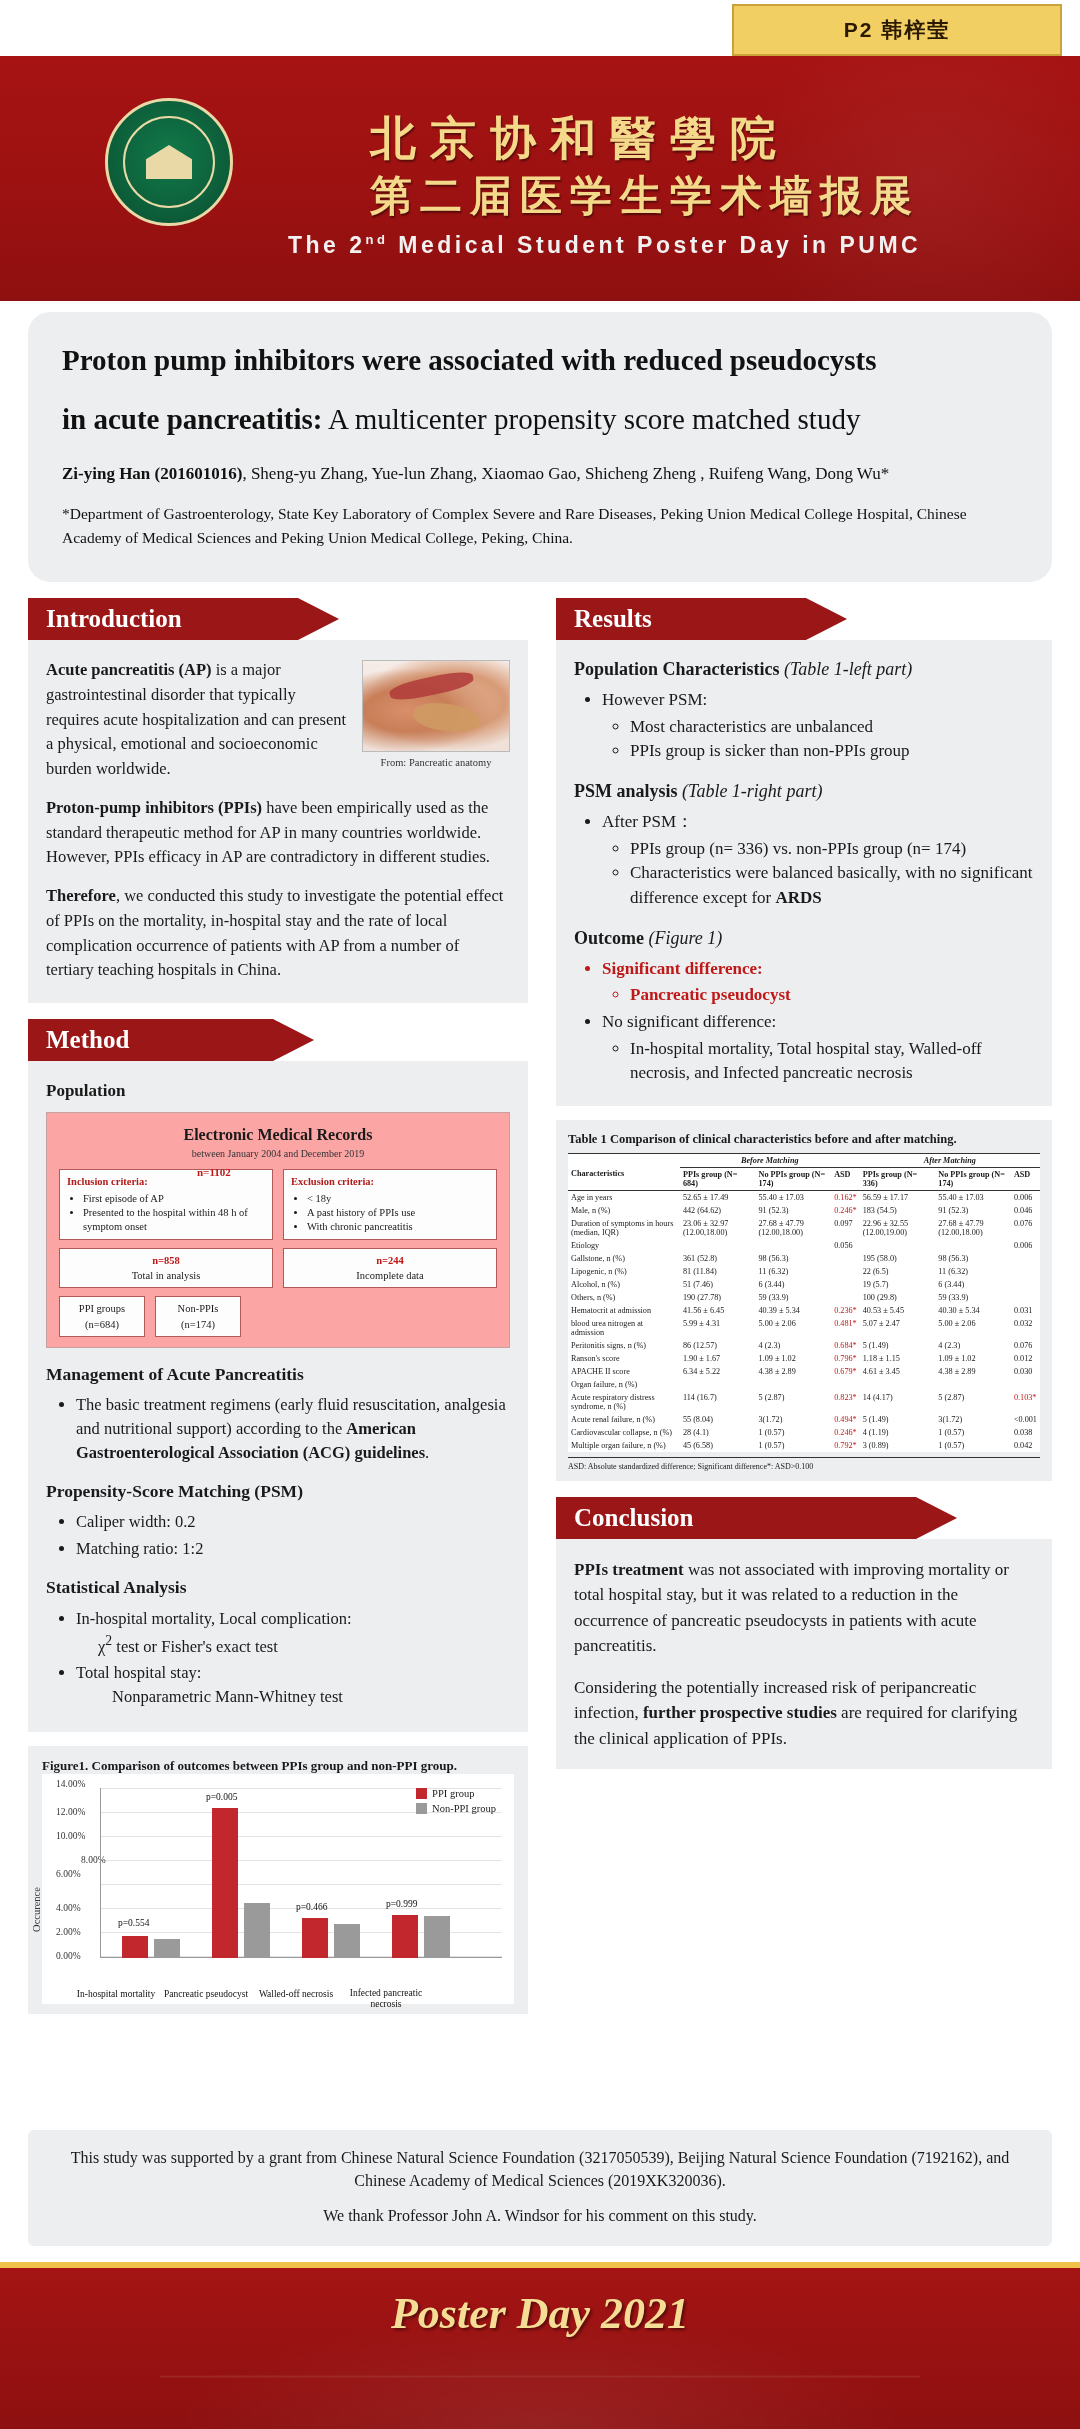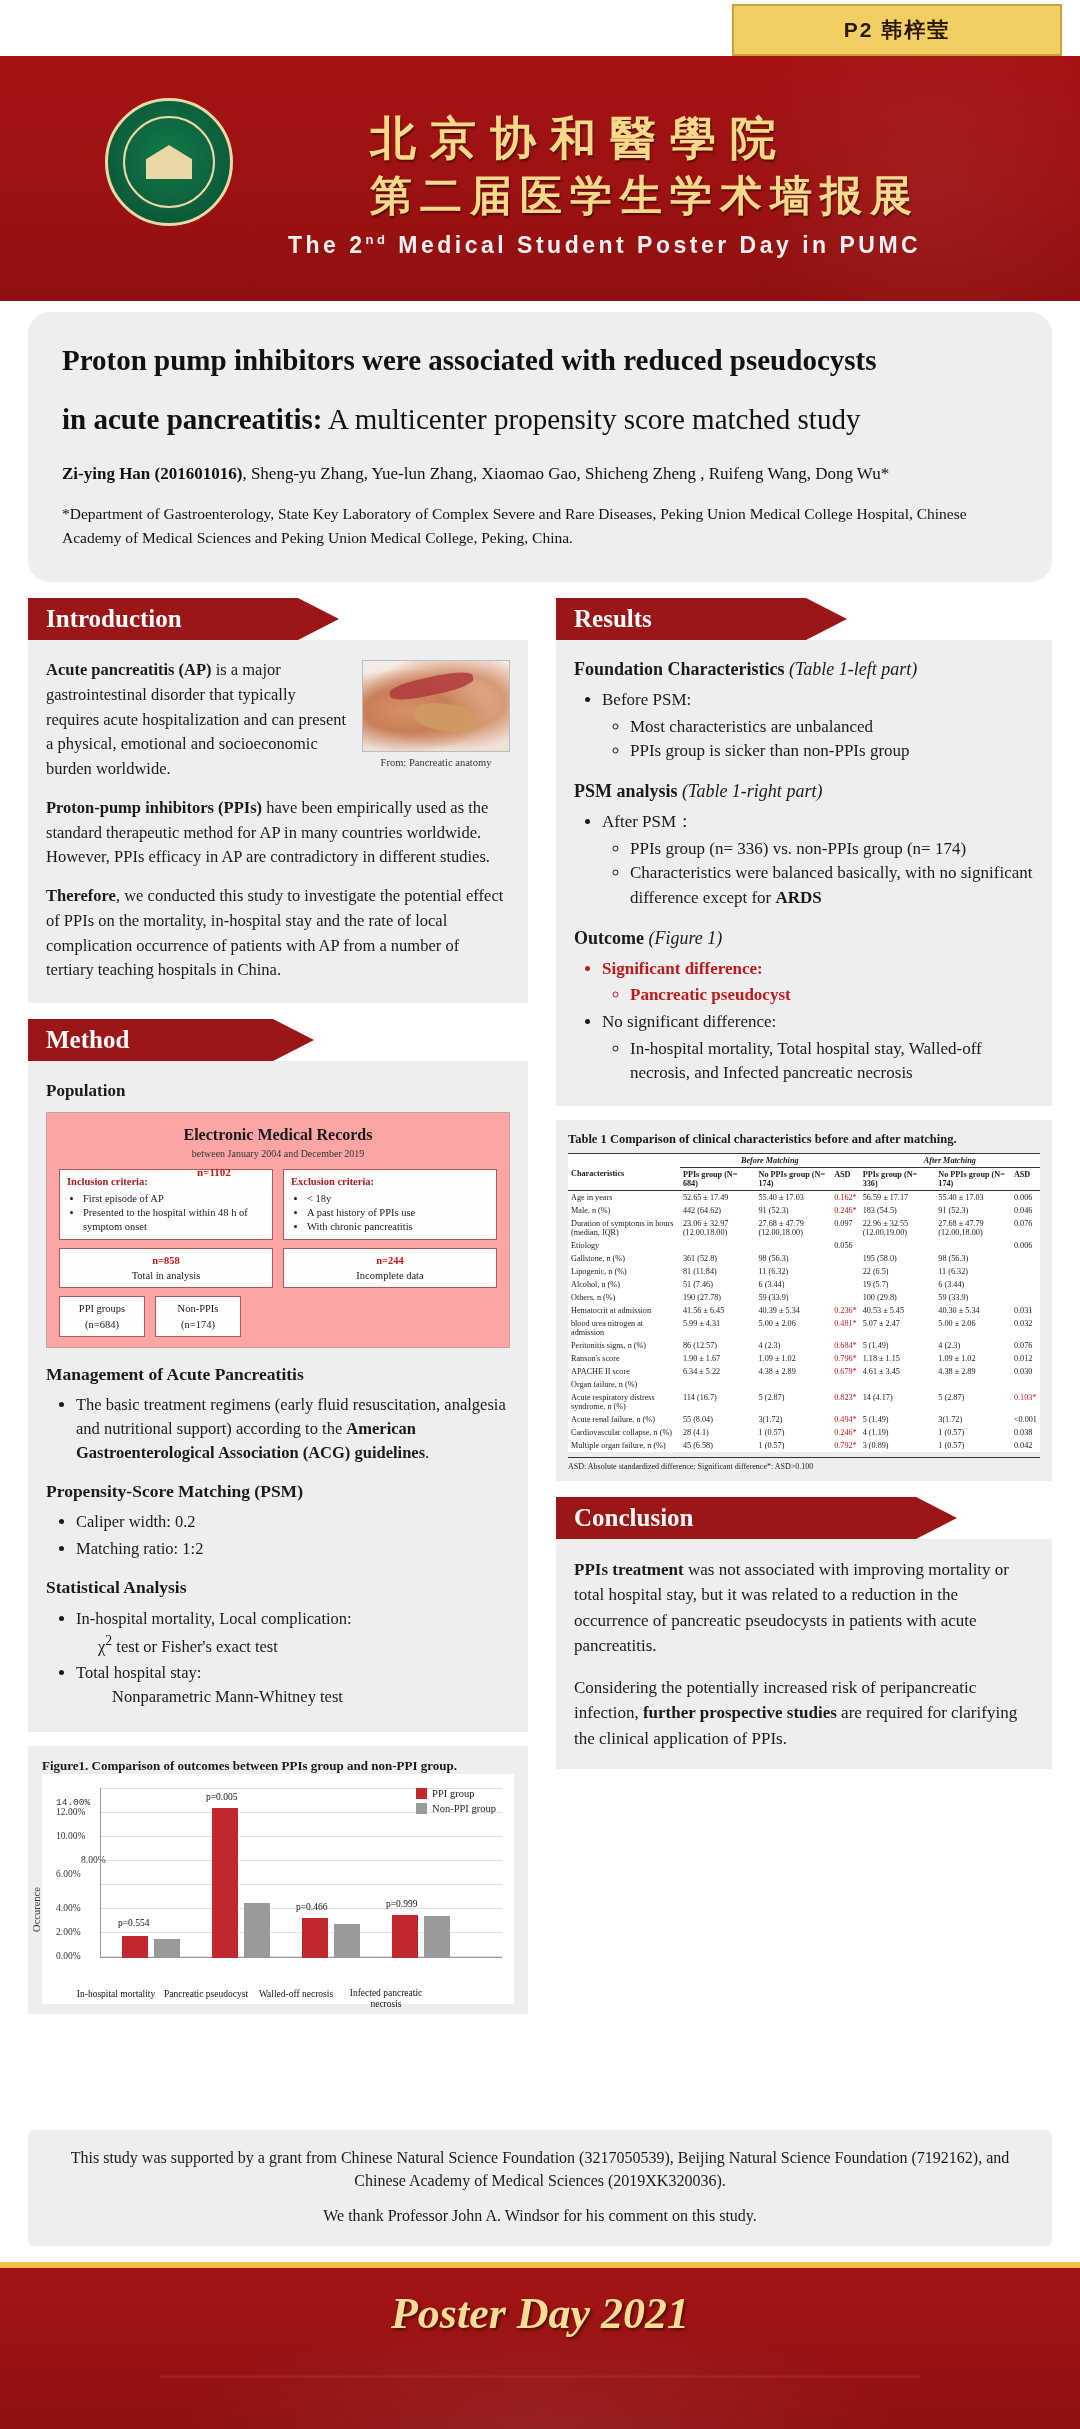--- a/index.html
+++ b/index.html
@@ -392,21 +392,21 @@
 
       <div class="gridline" style="top:14px;"></div>
       <div class="gridline" style="top:38px;"></div>
       <div class="gridline" style="top:62px;"></div>
       <div class="gridline" style="top:86px;"></div>
       <div class="gridline" style="top:110px;"></div>
       <div class="gridline" style="top:134px;"></div>
       <div class="gridline" style="top:158px;"></div>
       <div class="gridline" style="top:182px;"></div>
 
-      <div class="ytick" style="top:28px;font-family:Liberation Mono, monospace;">14.00%</div>
+      <div class="ytick" style="top:10px;">14.00%</div>
       <div class="ytick" style="top:38px;">12.00%</div>
       <div class="ytick" style="top:62px;">10.00%</div>
       <div class="ytick" style="top:86px;padding-left:25px;">8.00%</div>
       <div class="ytick" style="top:100px;">6.00%</div>
       <div class="ytick" style="top:134px;">4.00%</div>
       <div class="ytick" style="top:158px;">2.00%</div>
       <div class="ytick" style="top:182px;">0.00%</div>
 
       <div class="axis-x"></div>
       <div class="axis-y"></div>
@@ -458,25 +458,25 @@
 </div>
 
 <div class="col-right">
 
   <div class="rib-wrap-results">
     <div class="ribbon">Results</div>
   </div>
 
   <div class="results-panel">
     <div class="rh">
-      <span>Foundation Characteristics</span>
+      <span>Population Characteristics</span>
       <i style="font-weight:normal">(Table 1-left part)</i>
     </div>
     <ul class="l1">
-      <li>Before PSM:</li>
+      <li>However PSM:</li>
       <ul class="l2">
         <li>Most characteristics are unbalanced</li>
         <li>PPIs group is sicker than non-PPIs group</li>
       </ul>
     </ul>
 
     <div class="rh2">
       <span>PSM analysis</span>
       <i style="font-weight:normal">(Table 1-right part)</i>
     </div>

